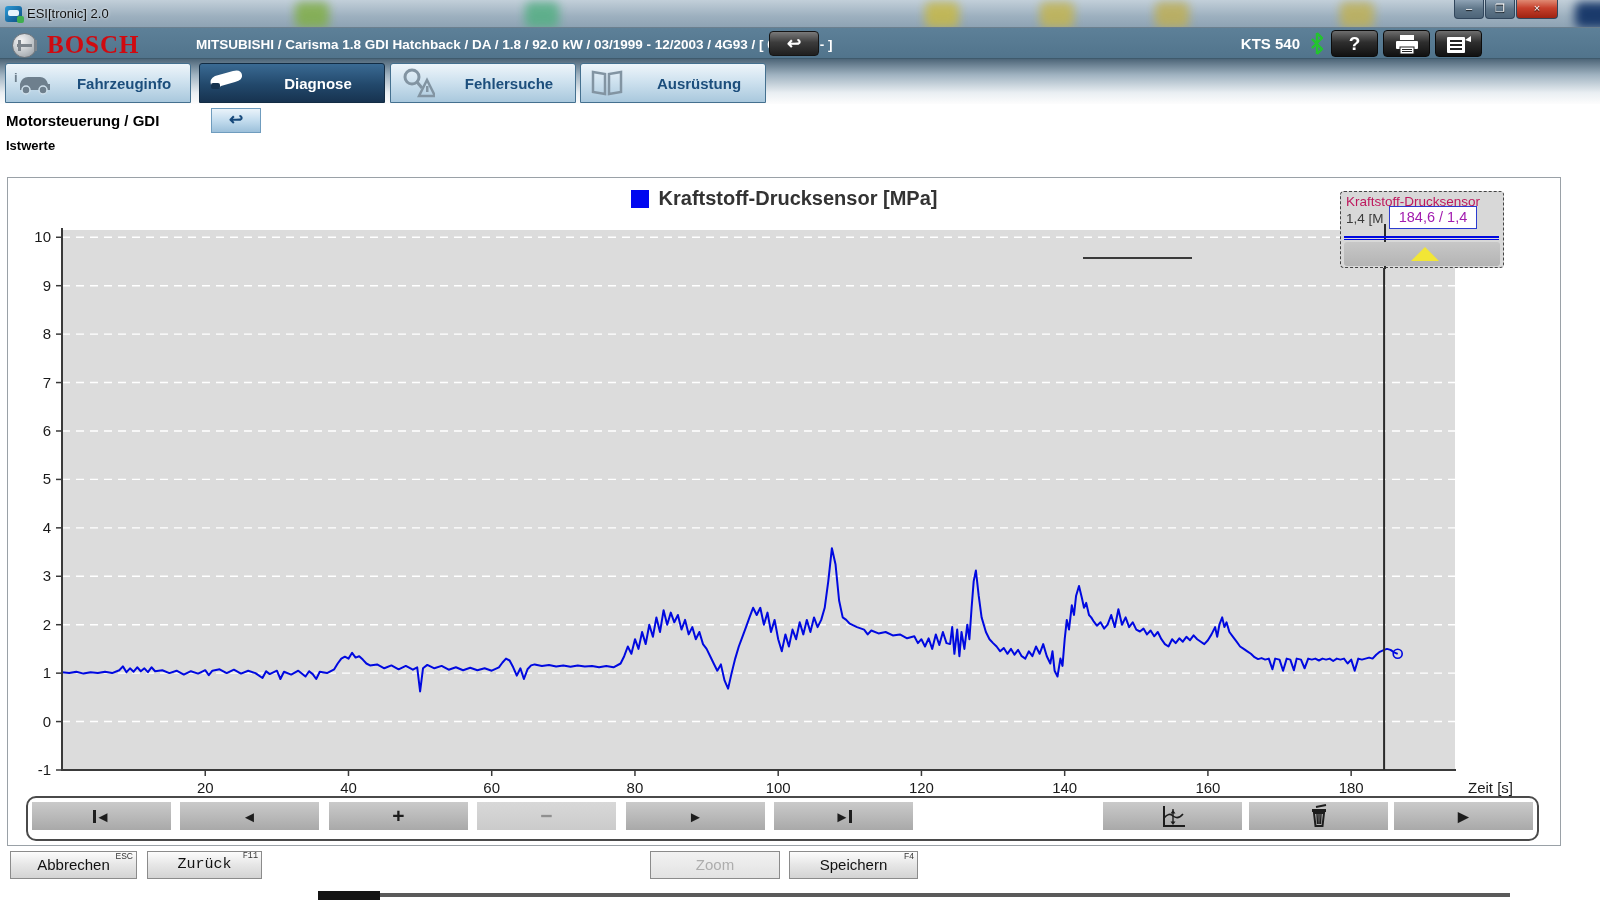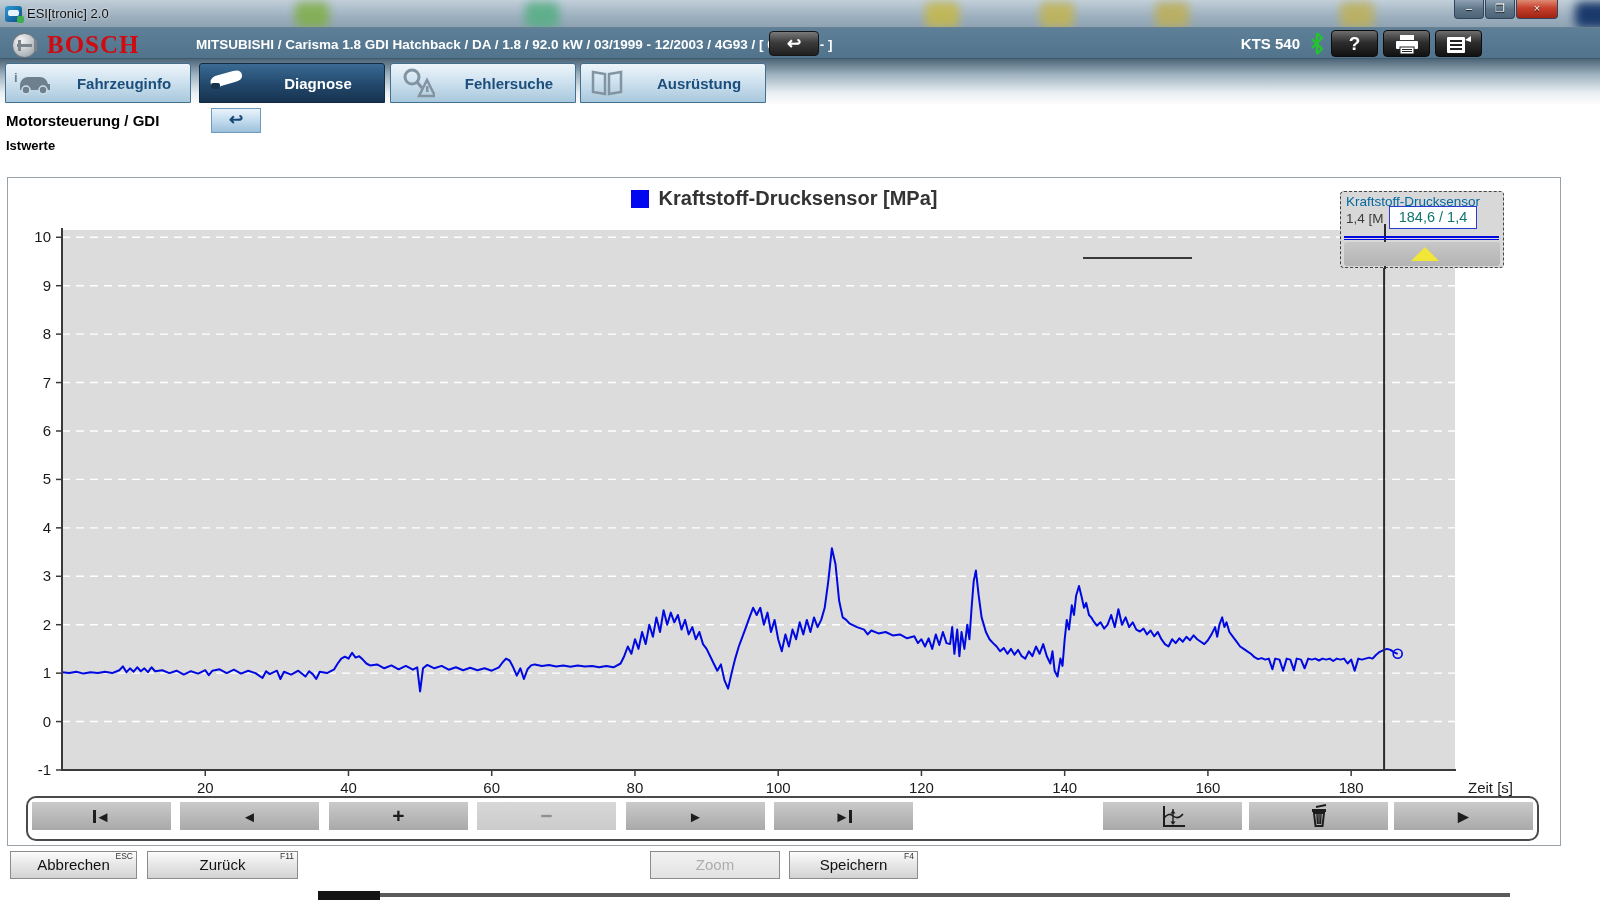--- a/index.html
+++ b/index.html
@@ -75,24 +75,24 @@
     background:#fff; border:1px solid #9aa1a7; }
   .legend { position:absolute; left:0; top:9px; width:100%; text-align:center; }
   .legend .sw { display:inline-block; width:18px; height:18px; background:#0007f0;
     vertical-align:middle; margin-right:10px; }
   .legend .lg-txt { display:inline-block; vertical-align:middle; font-size:20px; font-weight:bold; color:#333; }
   #chart-svg { position:absolute; left:0; top:0; }
 
   
   .tooltip { position:absolute; left:1332px; top:13px; width:164px; height:77px;
     background:#d8d8d8; border:1px dashed #444; border-radius:4px; }
-  .tt-line1 { position:absolute; left:5px; top:2px; font-size:13.5px; color:#0369a1; white-space:nowrap; }
+  .tt-line1 { position:absolute; left:5px; top:2px; font-size:13.5px; color:#be185d; white-space:nowrap; }
   .tt-line2 { position:absolute; left:5px; top:19px; font-size:13.5px; color:#3a3a3a; }
   .tt-valbox { position:absolute; left:48px; top:14px; width:88px; height:23px; background:#fff;
-    border:1px solid #2b3bd0; font-size:14.5px; color:#0f766e; text-align:center; line-height:21px; }
+    border:1px solid #2b3bd0; font-size:14.5px; color:#a21caf; text-align:center; line-height:21px; }
   .tt-rule { position:absolute; left:3px; top:44px; width:155px; height:4px;
     border-top:2px solid #0008e0; border-bottom:1px solid #0008e0; }
   .tt-strip { position:absolute; left:3px; top:50px; width:156px; height:24px;
     background:linear-gradient(#c7c7c7,#b4b4b4); border-radius:3px; }
   .tt-tri { position:absolute; left:70px; top:55px; width:0; height:0;
     border-left:14px solid transparent; border-right:14px solid transparent;
     border-bottom:14px solid #f2e636; }
   .tt-cursor { position:absolute; left:43px; top:32px; width:2px; height:45px; background:#2b2b2b; }
 
   
@@ -335,21 +335,21 @@
     <div class="cbtn play" style="left:1366px;">
       <span class="tri">►</span>
     </div>
   </div>
 </div>
 
 <div class="fbtn" style="left:10px; width:127px;">
   <span>Abbrechen</span>
   <span class="hotkey">ESC</span>
 </div>
-<div class="fbtn" style="left:147px; width:151px;">
+<div class="fbtn" style="left:147px; width:115px;font-family:Liberation Mono, monospace;">
   <span>Zurück</span>
   <span class="hotkey">F11</span>
 </div>
 <div class="fbtn disabled" style="left:650px; width:130px;">
   <span>Zoom</span>
 </div>
 <div class="fbtn" style="left:789px; width:129px;">
   <span>Speichern</span>
   <span class="hotkey">F4</span>
 </div>

